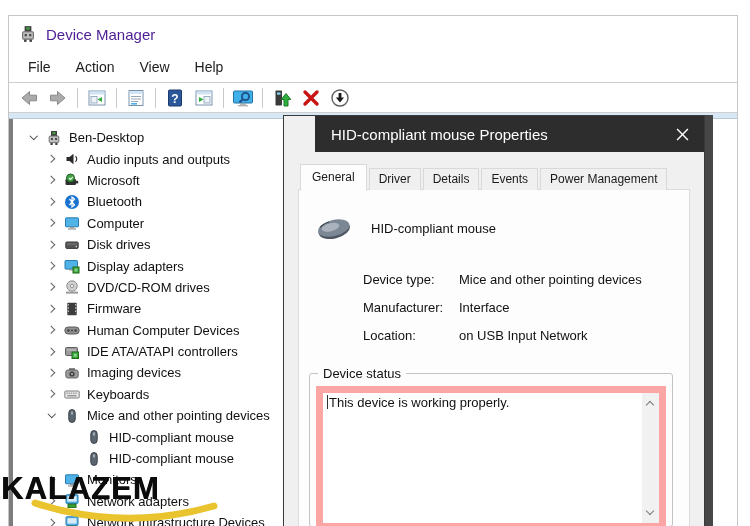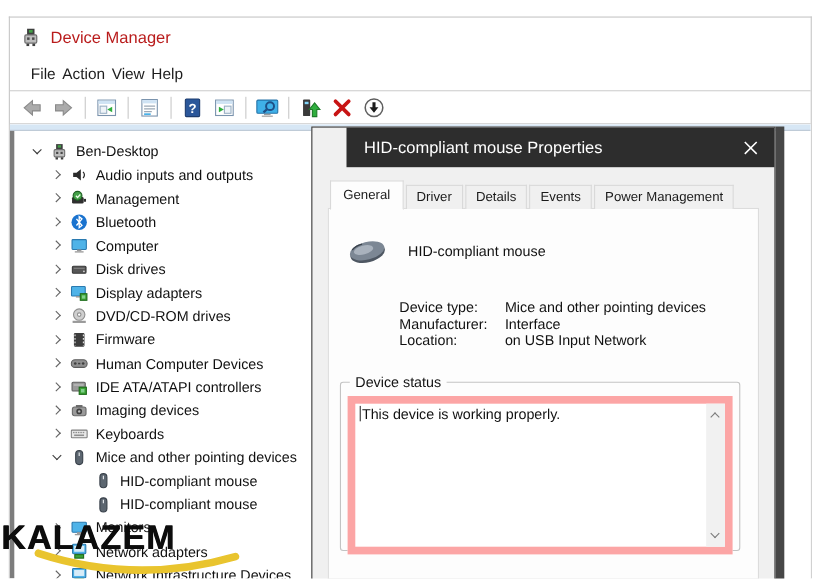--- a/index.html
+++ b/index.html
@@ -9,22 +9,22 @@
     font-family:"Liberation Sans","DejaVu Sans",sans-serif;
     -webkit-font-smoothing:antialiased;
   }
   
   .window{
     position:absolute;left:8px;top:15px;right:12px;bottom:0;
     border:1px solid #c6c6c6;border-bottom:none;background:#fff;
     display:flex;flex-direction:column;
   }
   .titlebar{height:36px;display:flex;align-items:center;padding-left:10px;gap:9px;}
-  .titlebar .wtitle{font-size:15px;color:#b91c1c;}
-  .menubar{height:30px;display:flex;align-items:center;padding-left:16px;
+  .titlebar .wtitle{font-size:15px;color:#4c1d95;}
+  .menubar{height:30px;display:flex;align-items:center;padding-left:16px;gap:19px;
     border-bottom:1px solid #cfcfcf;font-size:14px;color:#1c1c1c;}
   .menu-item{cursor:default;padding:2px 3px;}
   .toolbar{height:29px;display:flex;align-items:center;padding-left:7px;gap:3px;
     border-bottom:1px solid #cfcfcf;}
   .tb-btn{width:26px;height:24px;display:flex;align-items:center;justify-content:center;}
   .tb-sep{width:1px;height:20px;background:#c9c9c9;margin:0 3px;}
   
   .content{flex:1;position:relative;background:#fff;overflow:hidden;}
   .content-top-strip{height:5px;background:#d7e7f5;border-bottom:1px solid #bcc8d4;}
   .content-left-strip{position:absolute;left:0;top:6px;bottom:0;width:4px;background:#7d7d7d;}
@@ -56,21 +56,21 @@
   .dlg-body{flex:1;display:flex;flex-direction:column;padding-top:11px;overflow:hidden;}
   .tabs{display:flex;align-items:flex-end;margin-left:16px;position:relative;z-index:2;}
   .tab{font-size:12px;color:#1a1a1a;background:#f0f0f0;border:1px solid #d9d9d9;
     padding:3px 9px 4px;margin-right:2px;border-bottom:none;}
   .tab.active{background:#fdfdfd;padding:5px 11px 6px;position:relative;top:1px;
     border:1px solid #d9d9d9;border-bottom:1px solid #fdfdfd;}
   .panel{flex:1;margin:0 14px;margin-top:-1px;background:#fdfdfd;border:1px solid #dcdcdc;
     position:relative;z-index:1;overflow:hidden;}
   .device-head{display:flex;align-items:center;gap:16px;padding:24px 0 0 14px;}
   .device-name{font-size:13px;color:#111;}
-  .fields{margin:30px 0 0 64px;display:grid;grid-template-columns:96px auto;
+  .fields{margin:30px 0 0 64px;display:grid;grid-template-columns:96px auto;row-gap:13px;
     font-size:13px;color:#111;}
   .groupbox{margin:30px 16px 12px 10px;height:152px;border:1px solid #c3c3c3;border-radius:3px;position:relative;}
   .group-title{position:absolute;top:-8px;left:8px;background:#fdfdfd;padding:0 5px;font-size:13px;color:#111;}
   .status-box{position:absolute;left:6px;right:6px;top:12px;height:130px;background:#fff;
     border:7px solid #fca5a5;font-size:13px;color:#111;}
   .status-text{display:block;padding:2px 22px 0 4px;}
   .caret{display:inline-block;width:1px;height:14px;background:#333;vertical-align:-2px;margin-right:1px;}
   .sbar{position:absolute;right:0;top:0;bottom:0;width:17px;background:#f1f1f1;}
   .sb-btn{position:absolute;left:0;width:17px;height:17px;}
   .sb-btn.up{top:2px;} .sb-btn.down{bottom:2px;}
@@ -240,21 +240,21 @@
         <div class="trow lvl1">
           <span class="chev collapsed"></span>
           <span class="ticon">
             <svg viewBox="0 0 16 16">
               <rect x="1.5" y="7" width="10.5" height="6" rx="1.2" fill="#2f2f2f"></rect>
               <rect x="12" y="8.8" width="2.2" height="2.6" fill="#2f2f2f"></rect>
               <circle cx="6.5" cy="6" r="4" fill="#43a047" stroke="#1b5e20"></circle>
               <path d="M5 6 l1.5 1.5 L9 4.8" stroke="#eafbe7" stroke-width="1.2" fill="none"></path>
             </svg>
           </span>
-          <span>Management</span>
+          <span>Microsoft</span>
         </div>
         <div class="trow lvl1">
           <span class="chev collapsed"></span>
           <span class="ticon">
             <svg viewBox="0 0 16 16">
               <circle cx="8" cy="8" r="7" fill="#1a73cf"></circle>
               <path d="M5.5 5 l5 6 -2.5 2 V3 l2.5 2 -5 6" stroke="#ffffff" stroke-width="1.2" fill="none"></path>
             </svg>
           </span>
           <span>Bluetooth</span>

